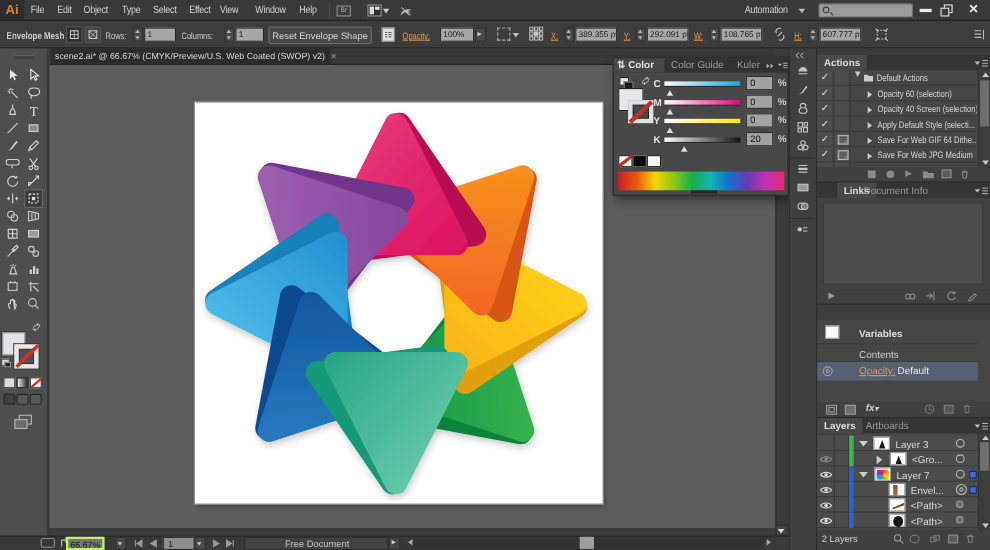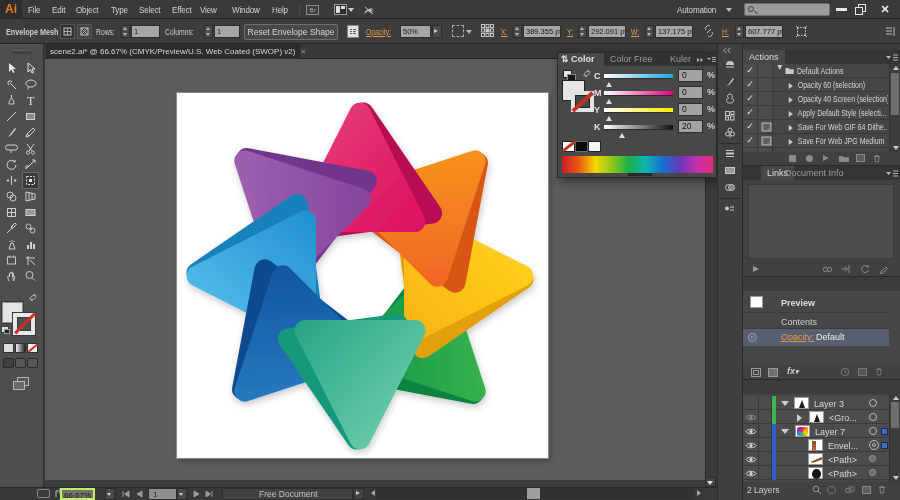--- a/index.html
+++ b/index.html
@@ -6,21 +6,21 @@
 #app{position:relative;width:900px;height:500px;font-size:9px;color:#c8c8c8}
 .abs{position:absolute}
 .menu{top:0;height:19px;line-height:19px;color:#d2d2d2;font-size:9.5px;letter-spacing:-0.2px;transform:scaleX(0.85);transform-origin:0 50%}
 .cbl{top:20px;height:24px;line-height:24px;font-size:8.5px;color:#ccc;white-space:nowrap;transform:scaleX(0.8);transform-origin:0 50%}
 .cbi{top:25px;height:13px;background:#a6a6a6;border:1px solid #2e2e2e;color:#1a1a1a;font-size:7.5px;line-height:11px;padding-left:2px;white-space:nowrap;overflow:hidden}
 .stp{top:25px;width:9px;height:13px;background:#4a4a4a;border:1px solid #2f2f2f}
 .stp:before{content:"";position:absolute;left:1px;top:1px;border:2.5px solid transparent;border-bottom:3.5px solid #b5b5b5;border-top:none}
 .stp:after{content:"";position:absolute;left:1px;bottom:1px;border:2.5px solid transparent;border-top:3.5px solid #b5b5b5;border-bottom:none}
 .org{color:#e8964a;text-decoration:underline}
 .phead{position:absolute;width:157px;height:14px;background:#353535}
-.ptab{position:absolute;top:0;height:14px;line-height:14px;font-size:9px;font-weight:normal;color:#dcdcdc;padding:0 6px;white-space:nowrap}
+.ptab{position:absolute;top:0;height:14px;line-height:14px;font-size:9px;font-weight:bold;color:#dcdcdc;padding:0 6px;white-space:nowrap}
 .ptab.on{background:#484848}
 .ptab.off{color:#989898;font-weight:normal}
 .pmenu{position:absolute;right:1px;top:3px;width:14px;height:9px}
 .sthumb{position:absolute;left:1px;width:8px;background:#6e6e6e}
 .sarr{position:absolute;left:2.5px;width:0;height:0;border:3px solid transparent}
 .nw{white-space:nowrap;overflow:hidden}
 </style></head><body>
 <div id="app">
 <div class="abs" style="left:0;top:0;width:900px;height:19px;background:#3a3a3a;border-bottom:1px solid #222"></div>
     <div class="abs" style="left:0;top:0;width:22px;height:19px;background:#2d2d2d;color:#e87f1a;font-weight:bold;font-size:12px;text-align:center;line-height:19px">Ai</div>
@@ -85,21 +85,21 @@
     <div class="abs" style="left:244px;top:24px;width:94px;height:16px;background:#484848;border:1px solid #6e6e6e;border-radius:2px;color:#d5d5d5;font-size:8.5px;text-align:center;line-height:15px;white-space:nowrap">Reset Envelope Shape</div>
     <div class="abs" style="left:347px;top:25px;width:12px;height:13px;background:#e0e0e0;border:1px solid #888"></div>
     <div class="abs" style="left:349px;top:28px;width:8px;height:7px">
       <svg width="8" height="7" viewBox="0 0 8 7" style="display:block">
         <g fill="none" stroke="#c6c6c6" stroke-width="1">
           <path d="M1 1.5 h2 M1 3.5 h2 M1 5.5 h2 M4 1.5 h3 M4 3.5 h3 M4 5.5 h3" stroke="#555" stroke-width="0.9"></path>
         </g>
       </svg>
     </div>
     <div class="abs cbl org" style="left:366px">Opacity:</div>
-    <div class="abs cbi" style="left:400px;width:31px">50%</div>
+    <div class="abs cbi" style="left:400px;width:31px">100%</div>
     <div class="abs" style="left:432px;top:25px;width:10px;height:13px;background:#4a4a4a;border:1px solid #2f2f2f"></div>
     <div class="abs" style="left:434px;top:29px;width:0;height:0;border:2.5px solid transparent;border-left:4px solid #ccc"></div>
     <div class="abs" style="left:452px;top:25px;width:12px;height:12px;border:1px dashed #aaa"></div>
     <div class="abs" style="left:466px;top:30px;width:0;height:0;border:3px solid transparent;border-top:4px solid #bbb"></div>
     <div class="abs" style="left:481px;top:24px;width:13px;height:13px">
       <svg width="13" height="13" viewBox="0 0 13 13" style="display:block">
         <g fill="none" stroke="#c6c6c6" stroke-width="1">
           <rect x="0.5" y="0.5" width="3" height="3"></rect>
           <rect x="5" y="0.5" width="3" height="3"></rect>
           <rect x="9.5" y="0.5" width="3" height="3"></rect>
@@ -115,21 +115,21 @@
     <div class="abs cbl org" style="left:501px">X:</div>
     <div class="abs cbl org" style="left:567px">Y:</div>
     <div class="abs cbl org" style="left:631px">W:</div>
     <div class="abs cbl org" style="left:722px">H:</div>
     <div class="abs stp" style="left:513px"></div>
     <div class="abs stp" style="left:578px"></div>
     <div class="abs stp" style="left:645px"></div>
     <div class="abs stp" style="left:735px"></div>
     <div class="abs cbi" style="left:523px;width:38px">389.355 pt</div>
     <div class="abs cbi" style="left:588px;width:38px">292.091 pt</div>
-    <div class="abs cbi" style="left:655px;width:38px">137.175 pt</div>
+    <div class="abs cbi" style="left:655px;width:38px">108.765 pt</div>
     <div class="abs cbi" style="left:745px;width:38px">607.777 pt</div>
     <div class="abs" style="left:703px;top:25px;width:12px;height:12px">
       <svg width="12" height="12" viewBox="0 0 12 12" style="display:block">
         <g fill="none" stroke="#c6c6c6" stroke-width="1">
           <path d="M4 8 L8 4 M3 5 a2.2 2.2 0 0 1 0-3 l1-1 a2.2 2.2 0 0 1 3 0 M9 7 a2.2 2.2 0 0 1 0 3 l-1 1 a2.2 2.2 0 0 1-3 0" stroke="#c0c0c0"></path>
         </g>
       </svg>
     </div>
     <div class="abs" style="left:795px;top:25px;width:13px;height:13px">
       <svg width="13" height="13" viewBox="0 0 13 13" style="display:block">
@@ -500,21 +500,21 @@
     <div class="abs" style="left:353px;top:488px;width:11px;height:12px;background:#424242;border:1px solid #2e2e2e"></div>
     <div class="abs" style="left:356px;top:491px;width:0;height:0;border:2.5px solid transparent;border-left:4px solid #ccc"></div>
     <div class="abs" style="left:368px;top:490px;width:0;height:0;border:3px solid transparent;border-right:4.5px solid #aaa"></div>
     <div class="abs" style="left:376px;top:488px;width:318px;height:11px;background:#323232"></div>
     <div class="abs" style="left:527px;top:488px;width:13px;height:11px;background:#9e9e9e"></div>
     <div class="abs" style="left:697px;top:490px;width:0;height:0;border:3px solid transparent;border-left:4.5px solid #aaa"></div>
     <div class="abs" style="left:705px;top:488px;width:11px;height:12px;background:#3a3a3a"></div>
     <div class="abs" style="left:557px;top:52px;width:160px;height:126px;background:#484848;border:1px solid #2a2a2a;box-shadow:3px 4px 9px rgba(0,0,0,0.45)">
       <div class="abs" style="left:0;top:0;width:160px;height:13px;background:#323232"></div>
       <div class="abs" style="left:0;top:0;width:46px;height:13px;background:#484848;color:#e0e0e0;font-size:9px;font-weight:bold;line-height:13px;padding-left:3px">⇅ Color</div>
-      <div class="abs" style="left:52px;top:0;width:56px;height:13px;color:#999;font-size:9px;line-height:13px">Color Free</div>
+      <div class="abs" style="left:52px;top:0;width:56px;height:13px;color:#999;font-size:9px;line-height:13px">Color Guide</div>
       <div class="abs" style="left:112px;top:0;width:28px;height:13px;color:#999;font-size:9px;line-height:13px">Kuler</div>
       <div class="abs" style="left:138px;top:4px;width:8px;height:6px">
         <svg width="8" height="6" viewBox="0 0 8 6" style="display:block">
           <g fill="none" stroke="#c6c6c6" stroke-width="1">
             <path d="M1 1 L3.5 3 L1 5 Z M4.5 1 L7 3 L4.5 5 Z" fill="#bbb" stroke="none"></path>
           </g>
         </svg>
       </div>
       <div class="abs" style="left:148px;top:3px;width:11px;height:8px">
         <svg width="11" height="8" viewBox="0 0 11 8" style="display:block">
@@ -758,21 +758,21 @@
     </div>
     <div class="abs" style="left:879px;top:264px;width:10px;height:10px">
       <svg width="10" height="10" viewBox="0 0 10 10" style="display:block">
         <g fill="none" stroke="#c6c6c6" stroke-width="1">
           <path d="M2 8 L7 3 L8.5 4.5 L3.5 9.5 L1.5 10 Z" stroke="#8a8a8a"></path>
         </g>
       </svg>
     </div>
     <div class="abs" style="left:743px;top:291px;width:157px;height:89px;background:#464646"></div>
     <div class="abs" style="left:750px;top:296px;width:13px;height:12px;background:#fff;border:1px solid #999"></div>
-    <div class="abs" style="left:781px;top:298px;color:#dedede;font-size:9px;font-weight:bold">Preview</div>
+    <div class="abs" style="left:781px;top:298px;color:#dedede;font-size:9px;font-weight:bold">Variables</div>
     <div class="abs" style="left:743px;top:312px;width:146px;height:1px;background:#3c3c3c"></div>
     <div class="abs" style="left:781px;top:317px;color:#cdcdcd;font-size:9px">Contents</div>
     <div class="abs" style="left:743px;top:328px;width:146px;height:1px;background:#3c3c3c"></div>
     <div class="abs" style="left:743px;top:329px;width:146px;height:17px;background:#566070"></div>
     <div class="abs" style="left:747px;top:332px;width:11px;height:11px">
       <svg width="11" height="11" viewBox="0 0 11 11" style="display:block">
         <g fill="none" stroke="#c6c6c6" stroke-width="1">
           <circle cx="5.5" cy="5.5" r="4" stroke="#9aa2ac"></circle>
           <circle cx="5.5" cy="5.5" r="1.5" stroke="#9aa2ac"></circle>
         </g>
@@ -794,20 +794,32 @@
       </svg>
     </div>
     <div class="abs" style="left:858px;top:368px;width:9px;height:8px;border:1px solid #777;background:#555"></div>
     <div class="abs" style="left:875px;top:367px;width:8px;height:9px">
       <svg width="8" height="9" viewBox="0 0 8 9" style="display:block">
         <g fill="none" stroke="#c6c6c6" stroke-width="1">
           <path d="M1 2.5 h6 M3 2.5 V1.5 h2 v1 M2 2.5 l0.5 5.5 h3 L6 2.5" stroke="#777" stroke-width="0.9"></path>
         </g>
       </svg>
     </div>
+    <div class="abs phead" style="left:743px;top:380px">
+      <div class="ptab on" style="left:0">Layers</div>
+      <div class="ptab off" style="left:38px">Artboards</div>
+      <div class="pmenu">
+        <svg width="14" height="9" viewBox="0 0 14 9" style="display:block">
+          <g fill="none" stroke="#c6c6c6" stroke-width="1">
+            <path d="M1 3 l2.5 3 2.5-3 Z" fill="#bbb" stroke="none"></path>
+            <path d="M8 2 h5 M8 4.5 h5 M8 7 h5" stroke="#bbb" stroke-width="0.9"></path>
+          </g>
+        </svg>
+      </div>
+    </div>
     <div class="abs" style="left:743px;top:394px;width:157px;height:88px;background:#464646"></div>
     <div class="abs" style="left:743px;top:396px;width:146px;height:14px;background:#4c4c4c;border-bottom:1px solid #3a3a3a"></div>
     <div class="abs" style="left:758px;top:396px;width:1px;height:14px;background:#3a3a3a"></div>
     <div class="abs" style="left:771px;top:396px;width:1px;height:14px;background:#3a3a3a"></div>
     <div class="abs" style="left:772px;top:396px;width:4px;height:14px;background:#3db54a"></div>
     <div class="abs" style="left:781px;top:401px;width:0;height:0;border:4px solid transparent;border-top:5.5px solid #ccc"></div>
     <div class="abs" style="left:794px;top:397px">
       <div style="position:absolute;width:15px;height:12px;background:#fff;border:1px solid #999">
         <div style="position:absolute;left:4px;top:2px;width:6px;height:8px;background:#1a1a1a;clip-path:polygon(50% 0,100% 100%,0 100%)"></div>
       </div>

